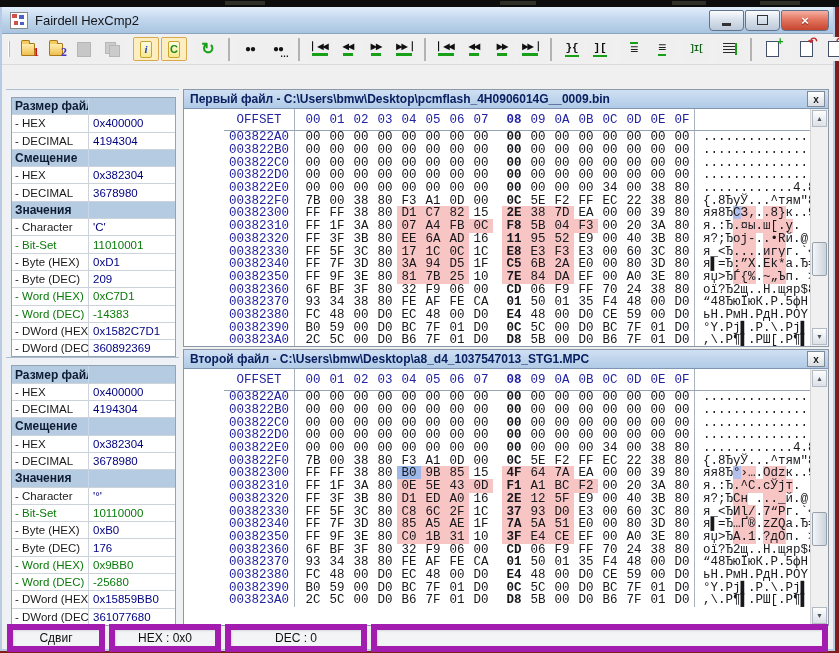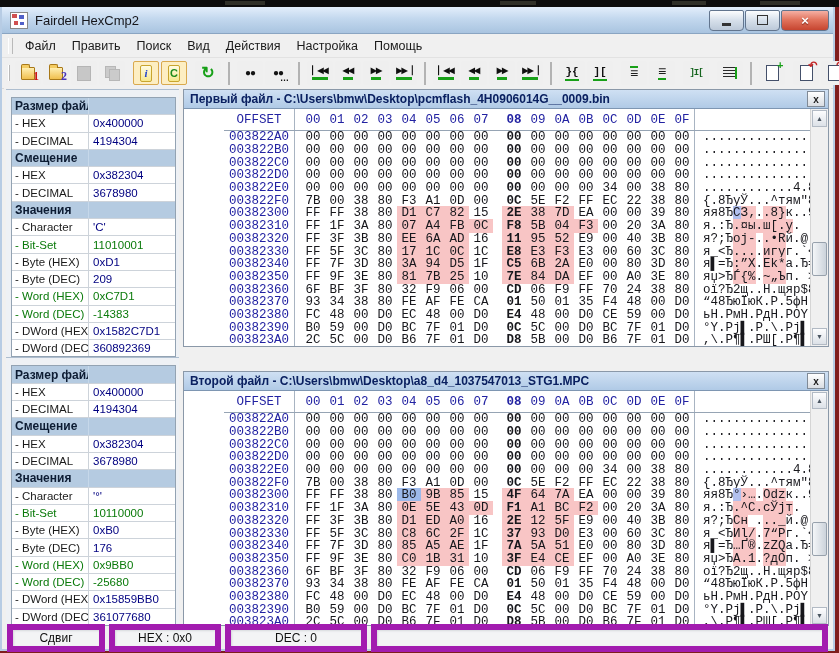--- a/index.html
+++ b/index.html
@@ -76,21 +76,21 @@
   .irow{display:flex;height:16.3px;border-top:1px solid #cdd3da;align-items:center;}
   .irow:first-child{border-top:none;}
   .irow .lc{width:77px;padding:0 3px;box-sizing:border-box;overflow:hidden;white-space:nowrap;color:#1a1a1a;border-right:1px solid #cdd3da;height:100%;display:flex;align-items:center;}
   .irow .vc{flex:1;padding:0 4px;white-space:nowrap;overflow:hidden;color:#000080;height:100%;display:flex;align-items:center;}
   .irow.hdr{background:#b5cbe1;}
   .irow.hdr .lc{font-weight:bold;color:#0d1c33;font-size:12px;border-right:1px solid #c6d8ea;}
   .irow.green .lc,.irow.green .vc{color:#0a7a0a;}
 
   .right-col{flex:1;box-sizing:border-box;padding:3px 2px 0 3px;display:flex;flex-direction:column;}
   .hexview{position:relative;background:#fff;border:1px solid #8a98a8;box-sizing:border-box;}
-  .hexview.v0{height:258px;} .hexview.v1{margin-top:24px;flex:1;}
+  .hexview.v0{height:258px;} .hexview.v1{margin-top:2px;flex:1;}
   .vhead{height:18px;background:linear-gradient(#cfe0f3,#b0cae6);border-bottom:1px solid #7e96b2;
          display:flex;align-items:center;padding:0 3px 0 6px;}
   .vtitle{font-weight:bold;font-size:12px;color:#0a2060;white-space:nowrap;overflow:hidden;}
   .vclose{margin-left:auto;width:16px;height:14px;border:1px solid #808a96;background:linear-gradient(#ffffff,#d9dde2);
           display:flex;align-items:center;justify-content:center;font-size:10px;font-weight:bold;color:#1a1a1a;flex:none;}
   .vbody{position:absolute;top:19px;left:0;right:0;bottom:0;overflow:hidden;
          font-family:"Liberation Mono",monospace;font-size:12.5px;color:#17171c;padding-left:40px;}
   .colhead{display:flex;height:21px;align-items:center;color:#2222a2;border-bottom:1px solid #96a4b4;}
   .hrow{display:flex;height:12.7px;align-items:center;}
   .cOff{width:70px;flex:none;text-align:center;color:#2222a2;border-right:1px solid #a8b4c2;height:100%;
@@ -138,30 +138,20 @@
           </span>
         <span class="wbtn">
             <span class="maxbox"></span>
           </span>
         <span class="wbtn close">
             <span>×</span>
           </span>
       </span>
     </div>
 
-    <div class="menubar">
-      <span class="grip"></span>
-    <span class="menu-item">Файл</span>
-        <span class="menu-item">Править</span>
-        <span class="menu-item">Поиск</span>
-        <span class="menu-item">Вид</span>
-        <span class="menu-item">Действия</span>
-        <span class="menu-item">Настройка</span>
-        <span class="menu-item">Помощь</span>
-      </div>
 
     <div class="toolbar">
       <span class="grip"></span>
     <button class="tbtn" style="border-width: 0px;">
           <span class="ic-folder">
             <span class="badge" style="color: rgb(204, 21, 21);">1</span>
           </span>
         </button>
         <button class="tbtn" style="border-width: 0px;">
           <span class="ic-folder">

